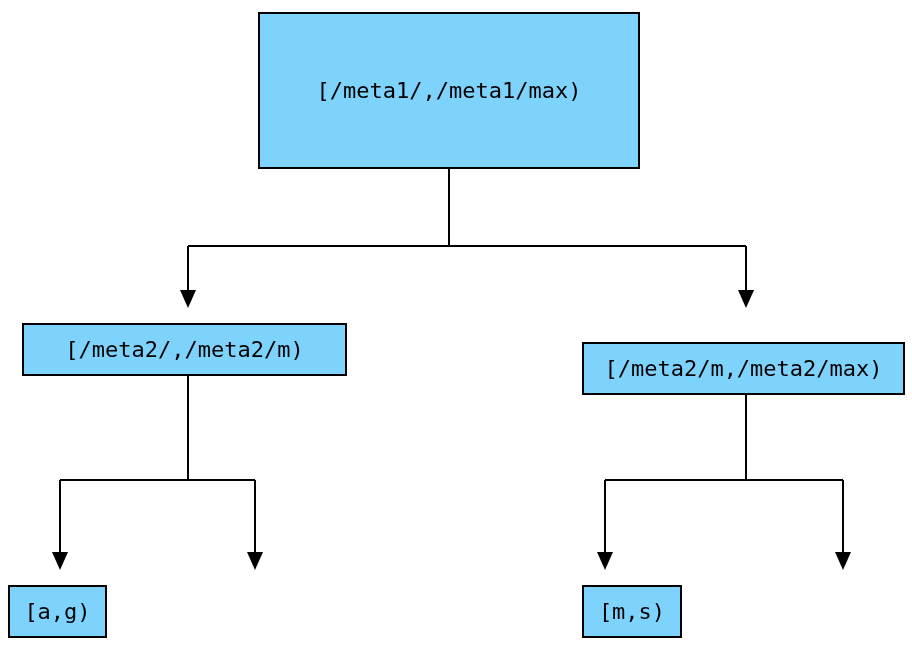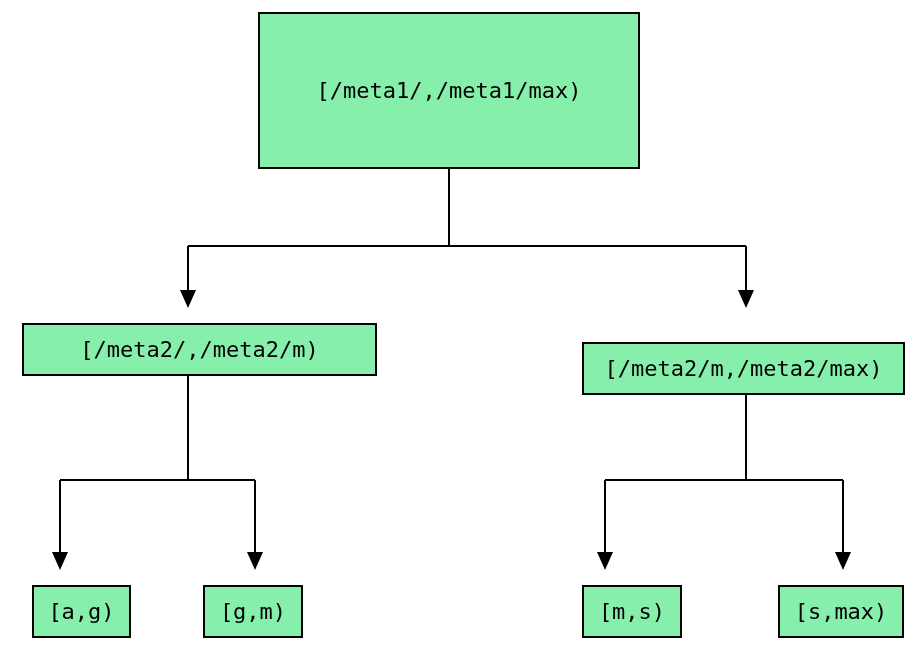--- a/index.html
+++ b/index.html
@@ -19,36 +19,36 @@
     position: absolute;
     left: 0;
     top: 0;
     width: 912px;
     height: 652px;
   }
   .node {
     position: absolute;
     box-sizing: border-box;
     border: 2px solid #000000;
-    background: #86efac;
+    background: #7dd3fc;
     display: flex;
     align-items: center;
     justify-content: center;
   }
   .node .label {
     font-size: 22px;
     font-weight: 500;
     color: #000000;
     letter-spacing: 0px;
     white-space: nowrap;
   }
   .node-root      { left: 258px; top: 12px;  width: 382px; height: 157px; }
-  .node-left-mid  { left: 22px;  top: 323px; width: 355px; height: 53px; }
+  .node-left-mid  { left: 22px;  top: 323px; width: 325px; height: 53px; }
   .node-right-mid { left: 582px; top: 323px; width: 323px; height: 53px; margin-top: 19px; }
-  .node-leaf-ag   { left: 8px;   top: 585px; width: 99px;  height: 53px; margin-left: 24px; }
+  .node-leaf-ag   { left: 8px;   top: 585px; width: 99px;  height: 53px; }
   .node-leaf-gm   { left: 203px; top: 585px; width: 100px; height: 53px; }
   .node-leaf-ms   { left: 582px; top: 585px; width: 100px; height: 53px; }
   .node-leaf-smax { left: 778px; top: 585px; width: 126px; height: 53px; }
 </style>
 </head>
 <body>
 
 <div class="canvas">
 
   <svg class="connectors" width="912" height="652" viewBox="0 0 912 652" fill="none" stroke="#000000" stroke-width="2">
@@ -90,25 +90,19 @@
   </div>
 
   <div class="node node-right-mid">
     <span class="label">[/meta2/m,/meta2/max)</span>
   </div>
 
   <div class="node node-leaf-ag">
     <span class="label">[a,g)</span>
   </div>
 
-  <div class="node node-leaf-gm">
-    <span class="label">[g,m)</span>
-  </div>
 
   <div class="node node-leaf-ms">
     <span class="label">[m,s)</span>
   </div>
 
-  <div class="node node-leaf-smax">
-    <span class="label">[s,max)</span>
-  </div>
 
 </div>
 
 </body></html>

